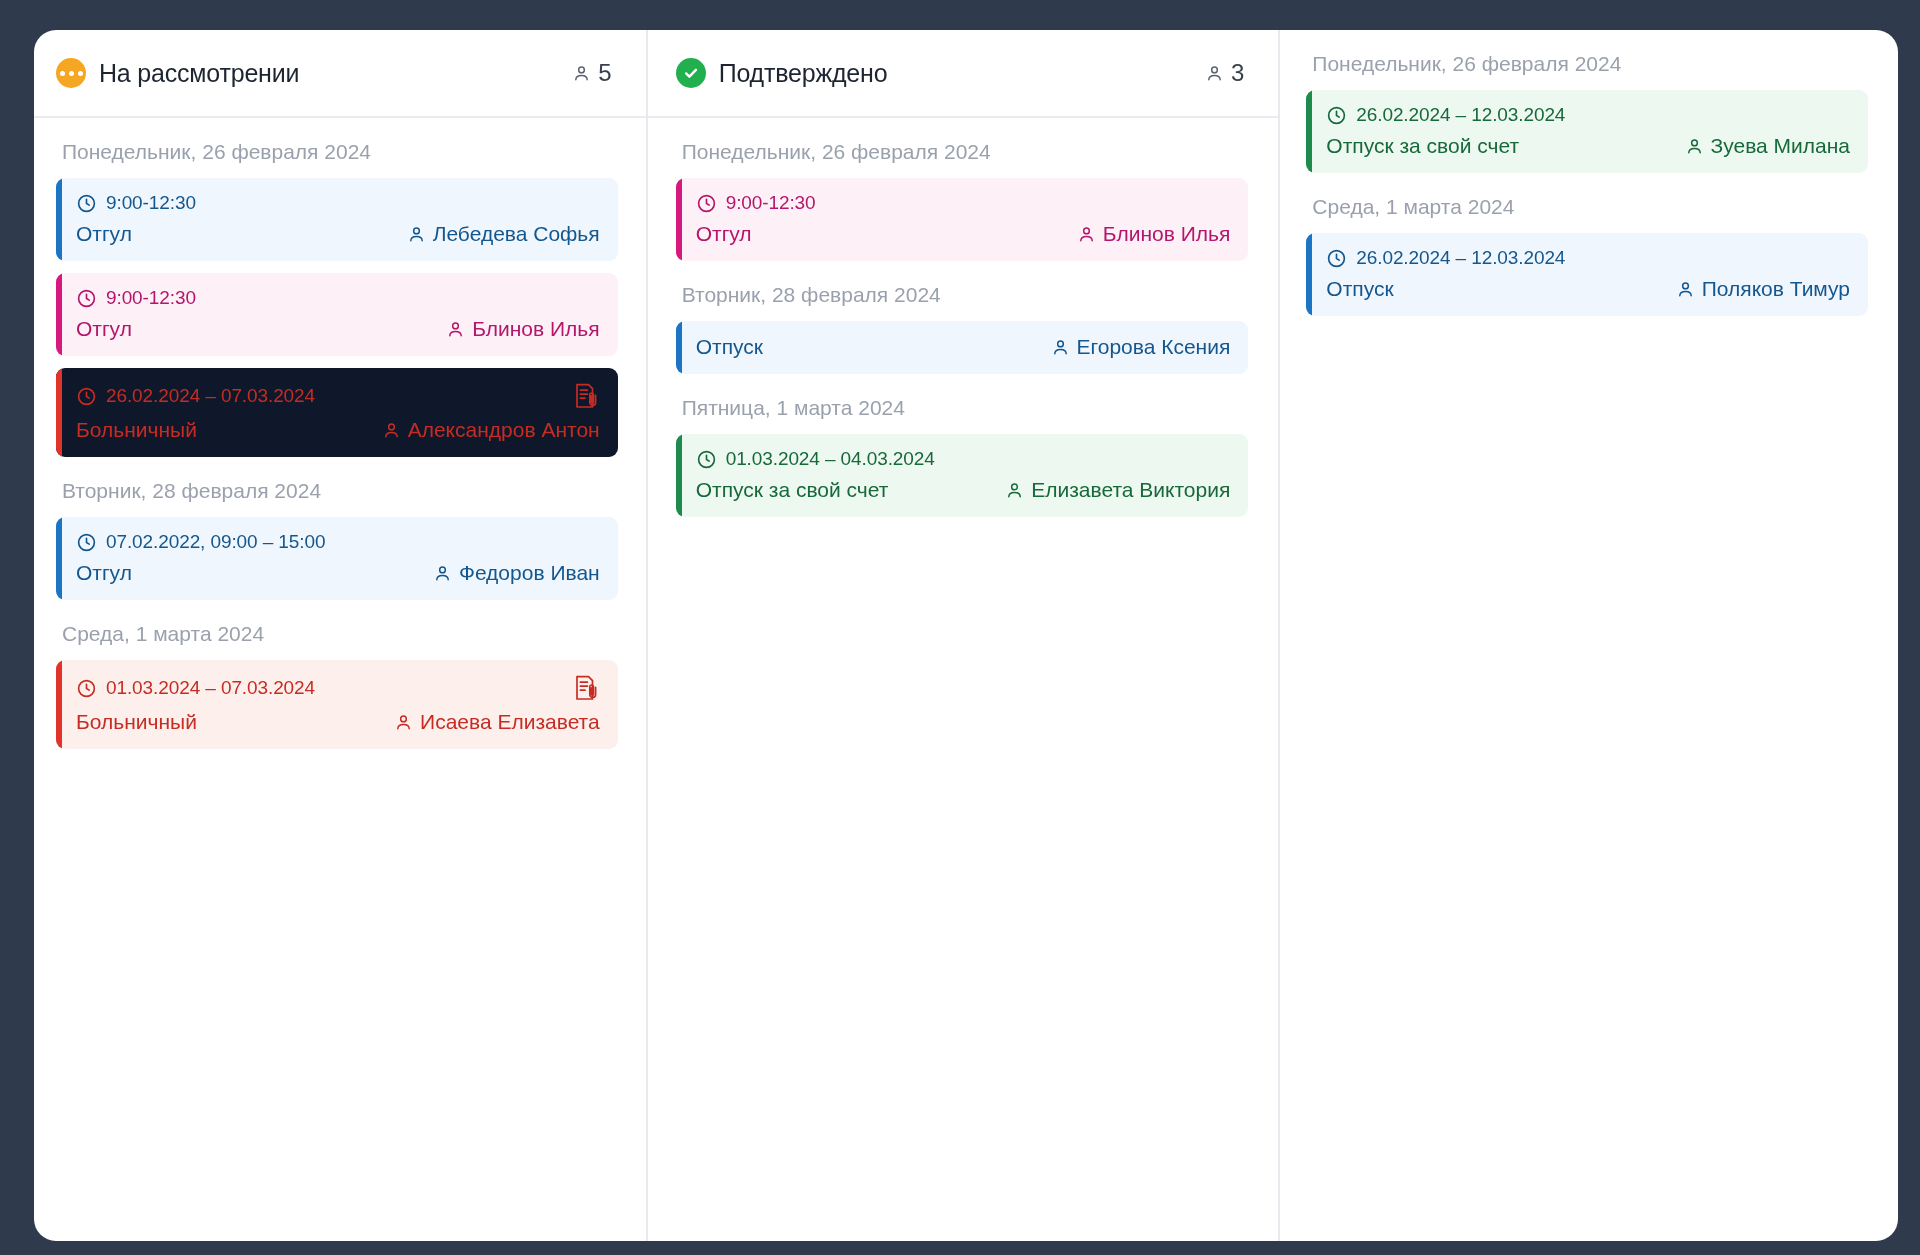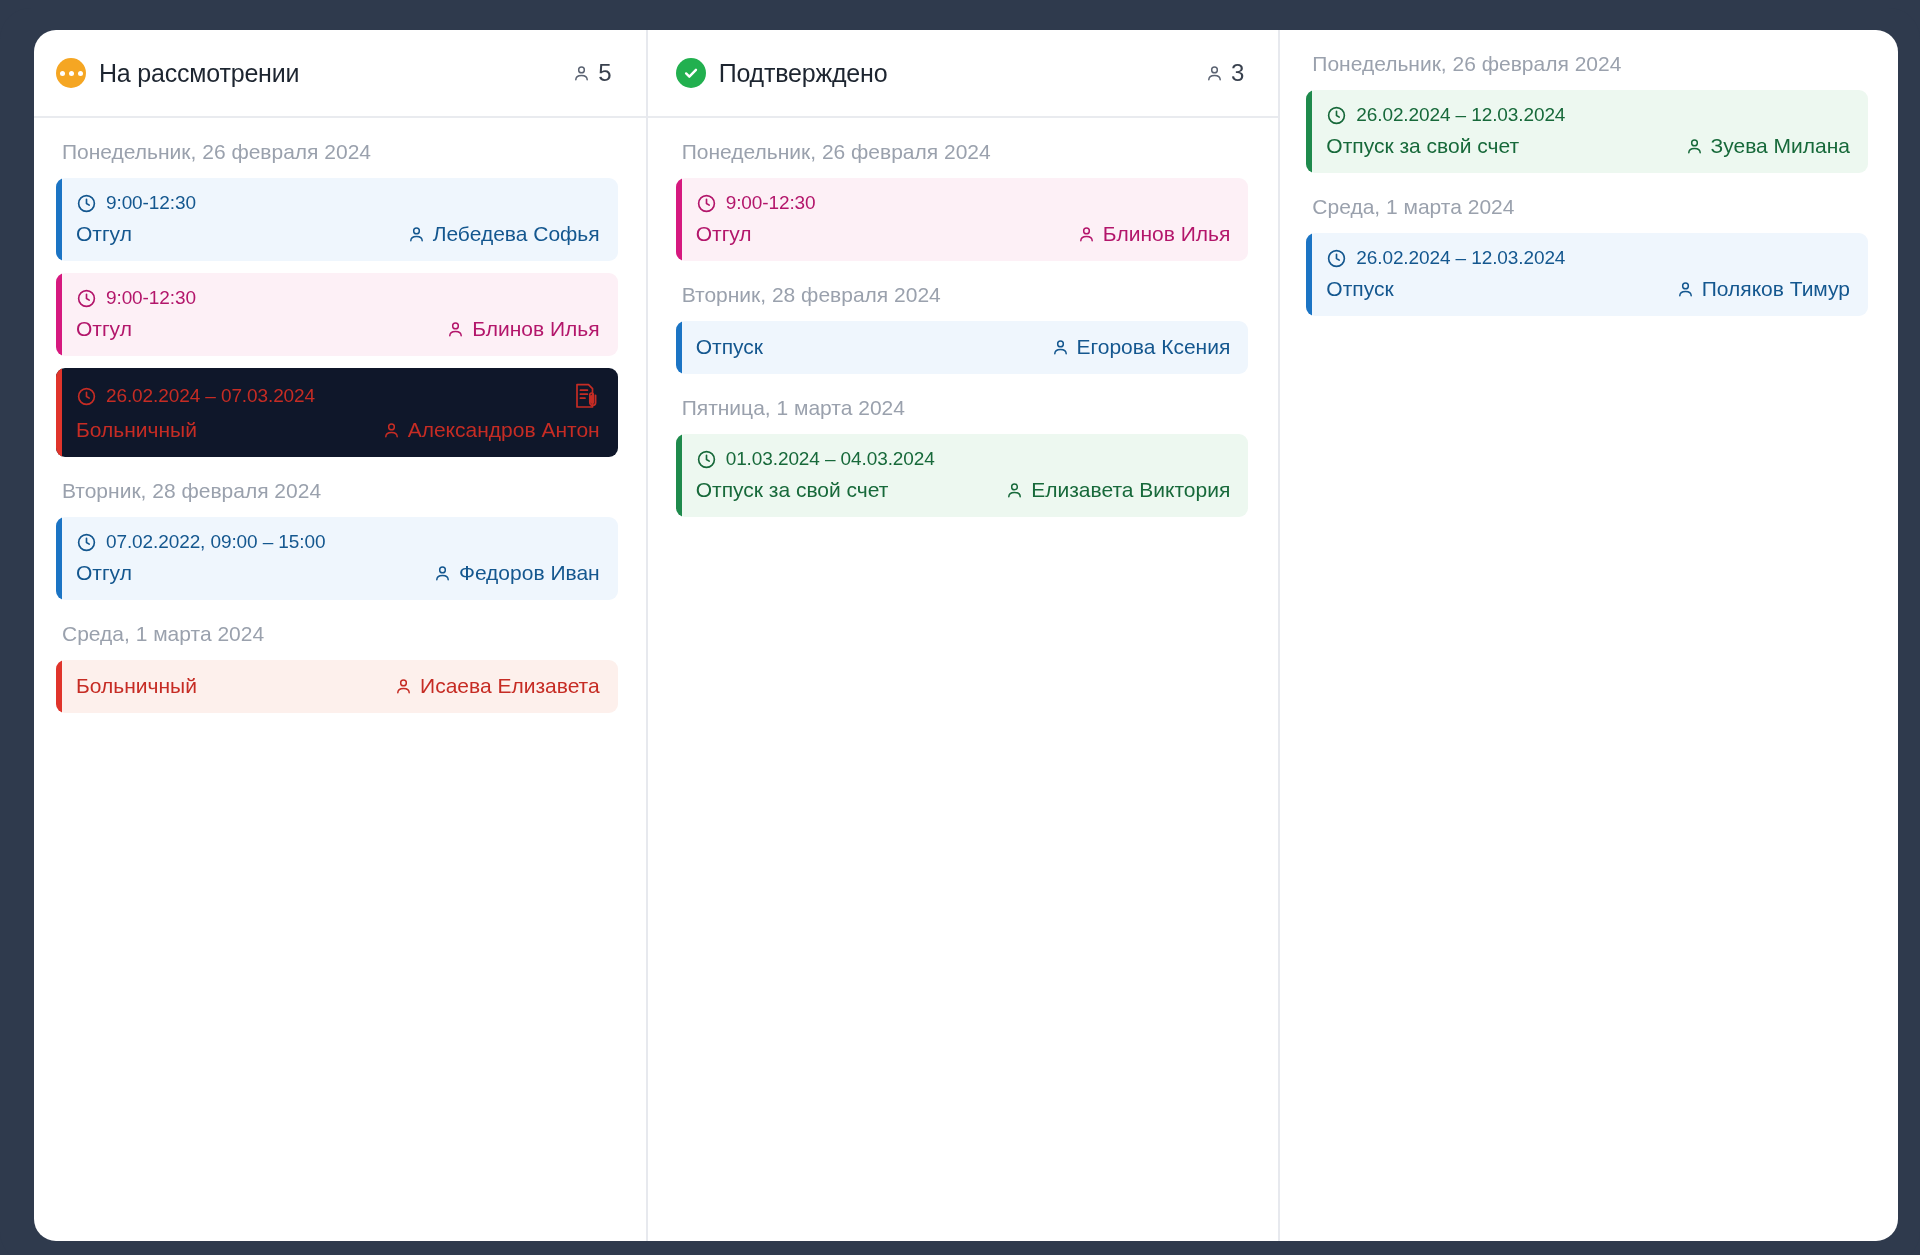--- a/index.html
+++ b/index.html
@@ -265,20 +265,38 @@
                   </span>
                   <span style="color:#14578f">Федоров Иван</span>
                 </span>
               </div>
             </div>
           </div>
           <div class="day-group">
             <div class="day-label">Среда, 1 марта 2024</div>
             <div class="card" style="background:#fdf0ec">
               <span class="accent" style="background:#E0342B"></span>
+              <div class="card-row1">
+                <span>
+                  <svg width="21" height="21" viewBox="0 0 24 24" fill="none" stroke="#C62C24" stroke-width="1.9" stroke-linecap="round" stroke-linejoin="round">
+                    <circle cx="12" cy="12" r="9"></circle>
+                    <path d="M12 7.2V12l3.1 1.9"></path>
+                  </svg>
+                </span>
+                <span class="card-time" style="color:#C62C24">01.03.2024 – 07.03.2024</span>
+                <span class="doc-icon">
+                  <svg width="26" height="28" viewBox="0 0 26 28" fill="none" stroke="#C62C24" stroke-width="1.7" stroke-linecap="round" stroke-linejoin="round">
+                    <path d="M3 2.6h11.5l4 4V25H3z"></path>
+                    <path d="M6.4 8.2h7"></path>
+                    <path d="M6.4 12.2h7"></path>
+                    <path d="M6.4 16.2h4.6"></path>
+                    <path d="M21.6 13.4v7.2a2.9 2.9 0 0 1-5.8 0v-7.8a1.8 1.8 0 0 1 3.6 0v7.4a0.95 0.95 0 0 1-1.9 0v-6.4"></path>
+                  </svg>
+                </span>
+              </div>
               <div class="card-row2">
                 <span class="card-type" style="color:#C62C24">Больничный</span>
                 <span class="card-person">
                   <span>
                     <svg width="19" height="19" viewBox="0 0 24 24" fill="none" stroke="#C62C24" stroke-width="1.9" stroke-linecap="round" stroke-linejoin="round">
                       <circle cx="12" cy="7.5" r="3.6"></circle>
                       <path d="M4.8 20c0-3.6 3.2-5.6 7.2-5.6s7.2 2 7.2 5.6"></path>
                     </svg>
                   </span>
                   <span style="color:#C62C24">Исаева Елизавета</span>

